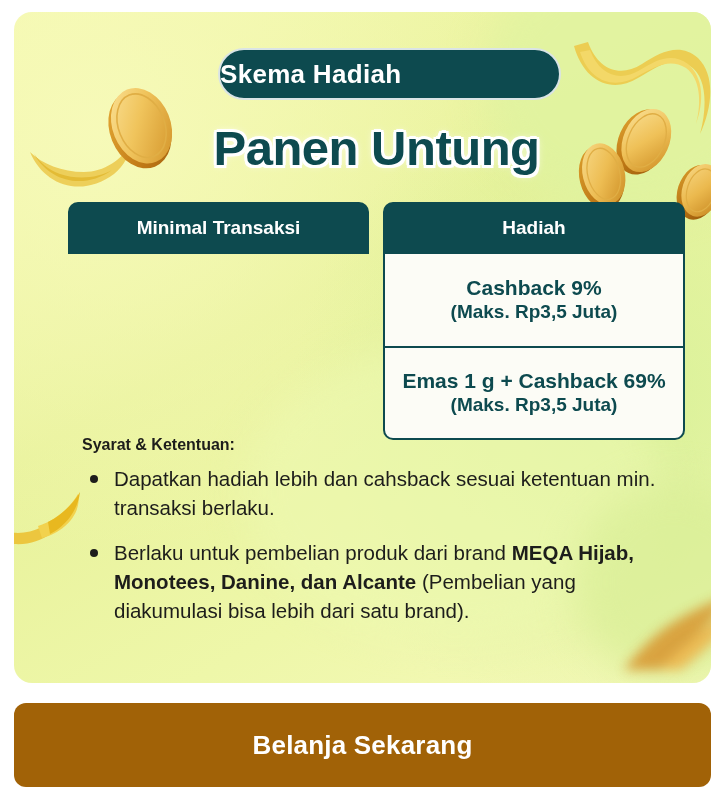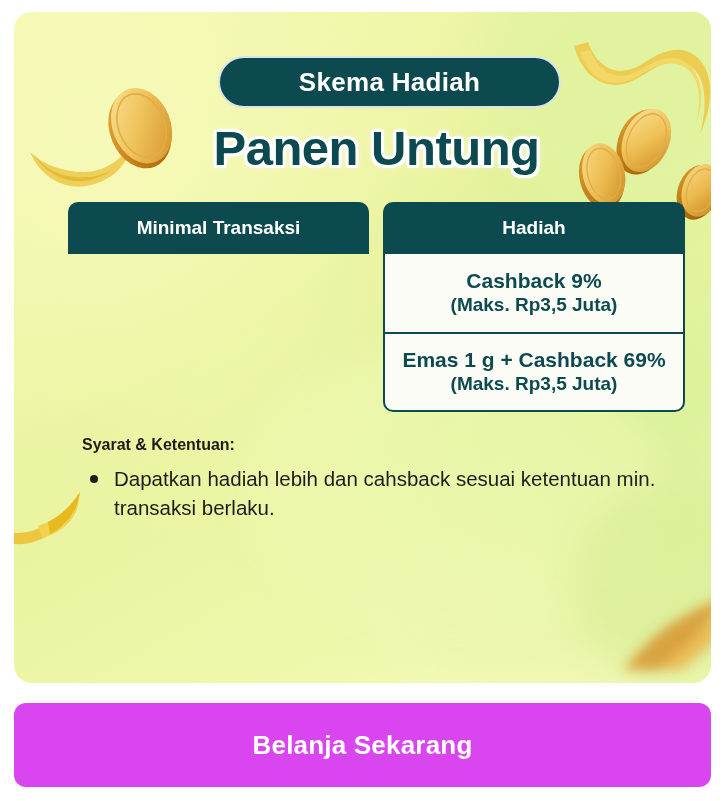--- a/index.html
+++ b/index.html
@@ -41,30 +41,29 @@
     position: absolute;
     border-radius: 50%;
     filter: blur(18px);
     pointer-events: none;
   }
 
   
   .pill {
     position: absolute;
     left: 204px;
-    top: 44px;
+    top: 36px;
     width: 343px;
     height: 52px;
     border-radius: 26px;
     background: #0d4a4f;
     border: 2px solid rgba(255,255,255,0.85);
     box-sizing: border-box;
     display: flex;
     align-items: center;
-    justify-content: center;
     z-index: 6;
   }
   .pill-text {
     color: #ffffff;
     font-size: 26px;
     font-weight: bold;
     letter-spacing: 0.3px;
     white-space: nowrap;
   }
 
@@ -132,21 +131,21 @@
     flex-direction: column;
     align-items: center;
     justify-content: center;
     text-align: center;
     padding: 6px 10px;
     color: #0d4a4f;
   }
   .cell + .cell { border-top: 2px solid #0d4a4f; }
 
   .col-left  .cell { height: 78px; }
-  .col-right .cell { height: 78px; }
+  .col-right .cell { height: 92px; }
 
   .cell-main {
     font-size: 21px;
     font-weight: bold;
     line-height: 1.18;
     white-space: nowrap;
   }
   .cell-sub {
     font-size: 19px;
     font-weight: bold;
@@ -193,21 +192,21 @@
   .bold-brands { font-weight: bold; }
 
   
   .cta {
     position: absolute;
     left: 14px;
     top: 703px;
     width: 697px;
     height: 84px;
     border-radius: 12px;
-    background: #d946ef;
+    background: #a16207;
     display: flex;
     align-items: center;
     justify-content: center;
     cursor: pointer;
   }
   .cta-text {
     color: #ffffff;
     font-size: 26px;
     font-weight: bold;
     letter-spacing: 0.2px;
@@ -370,20 +369,24 @@
     </div>
   </div>
 
   <div class="terms">
     <div class="terms-title">Syarat &amp; Ketentuan:</div>
     <ul class="terms-list">
       <li class="terms-item">
         <span class="terms-bullet"></span>
         <span>Dapatkan hadiah lebih dan cahsback sesuai ketentuan min. transaksi berlaku.</span>
       </li>
+      <li class="terms-item">
+        <span class="terms-bullet"></span>
+        <span>Berlaku untuk pembelian produk dari brand </span><span class="bold-brands">MEQA Hijab, Monotees, Danine, dan Alcante</span><span> (Pembelian yang diakumulasi bisa lebih dari satu brand).</span>
+      </li>
     </ul>
   </div>
 
 </div>
 
 <div class="cta">
   <span class="cta-text">Belanja Sekarang</span>
 </div>
 
 </body></html>

